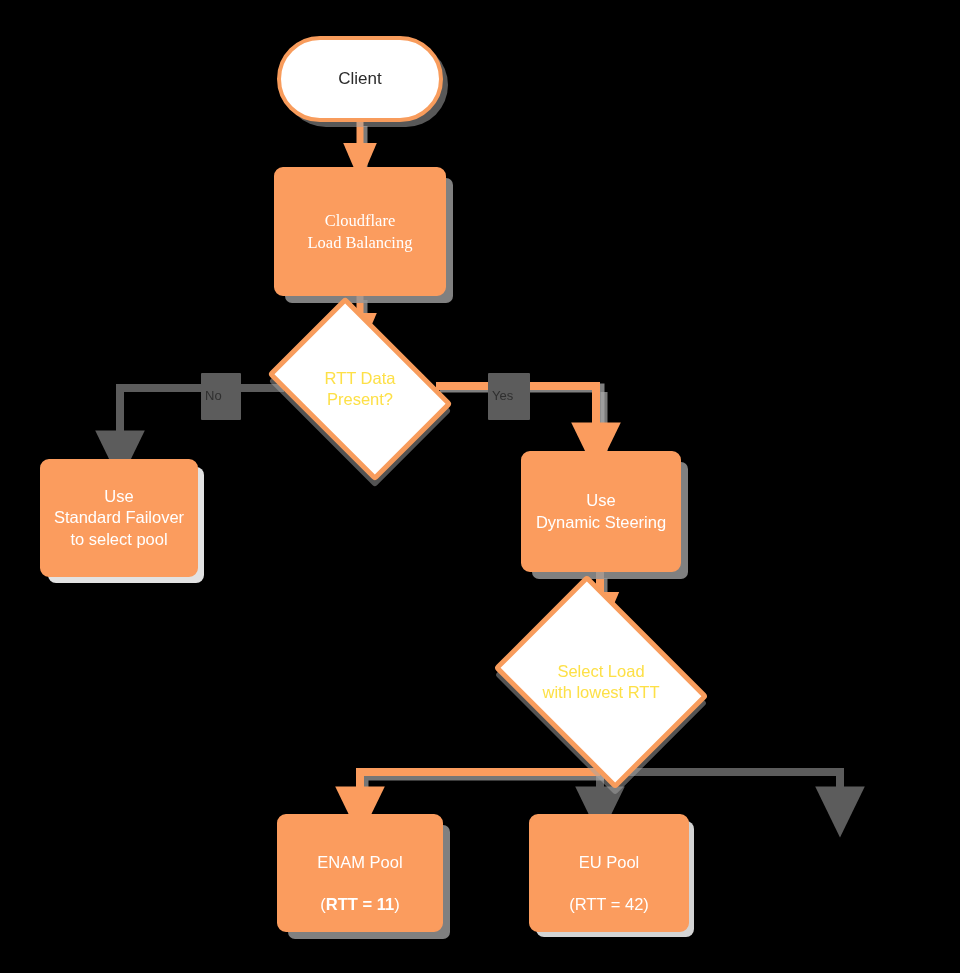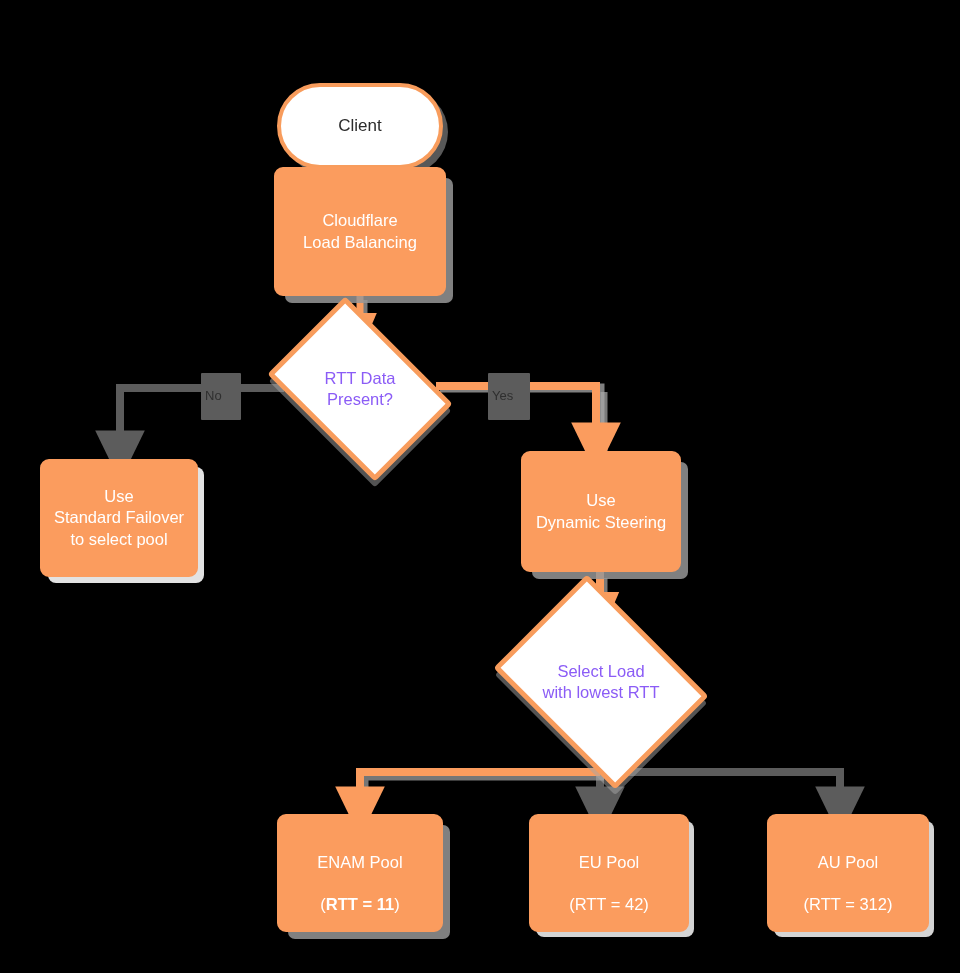--- a/index.html
+++ b/index.html
@@ -66,21 +66,21 @@
     box-shadow: 7px 7px 0 -1px rgba(245,245,245,0.92);
   }
   .n-proc.shadow-soft {
     box-shadow: 6px 6px 0 -1px rgba(235,235,235,0.9);
     margin-left: 8px;
   }
 
   
   .n-dec {
     background: transparent;
-    color: #8b5cf6;
+    color: #fde047;
     font-size: 16.5px;
   }
   .n-dec .dia {
     position: absolute;
     left: 0; top: 0;
     width: 100%; height: 100%;
     background: #ffffff;
     border: 5px solid #f89c5c;
     box-sizing: border-box;
     transform: rotate(45deg);
@@ -174,25 +174,25 @@
     <g>
       <path d="M604,776 L364,776 L364,816" stroke="#a8a8a8" stroke-width="9" fill="none" opacity="0.7"></path>
       <path d="M600,772 L360,772 L360,812" stroke="#fb9c5e" stroke-width="8" fill="none" stroke-linejoin="miter" marker-end="url(#arrow-orange)"></path>
     </g>
   </svg>
 
   <div class="edge-label" style="left:201px; top:373px; width:32px;">No</div>
 
   <div class="edge-label" style="left:488px; top:373px; width:34px;">Yes</div>
 
-  <div class="node n-term" style="left:277px; top:36px; width:166px; height:86px;margin-top:47px;">
+  <div class="node n-term" style="left:277px; top:36px; width:166px; height:86px;">
     <span class="label">Client</span>
   </div>
 
-  <div class="node n-proc shadow-grey" style="left:274px; top:167px; width:172px; height:129px;">
+  <div class="node n-proc shadow-grey" style="left:274px; top:167px; width:172px; height:129px;font-family:Liberation Serif, serif;">
     <span class="label">Cloudflare
 Load Balancing</span>
   </div>
 
   <div class="node n-dec" style="left:284px; top:334px; width:152px; height:110px;">
     <span class="dia"></span>
     <span class="label">RTT Data
 Present?</span>
   </div>
 
@@ -220,20 +220,14 @@
     </span>
   </div>
 
   <div class="node n-proc shadow-soft" style="left:521px; top:814px; width:160px; height:118px;">
     <span class="label">
       <span>EU Pool</span><br>
       <span>(</span><span>RTT = 42</span><span>)</span>
     </span>
   </div>
 
-  <div class="node n-proc shadow-soft" style="left:759px; top:814px; width:162px; height:118px;">
-    <span class="label">
-      <span>AU Pool</span><br>
-      <span>(</span><span>RTT = 312</span><span>)</span>
-    </span>
-  </div>
 
 </div>
 
 </body></html>

